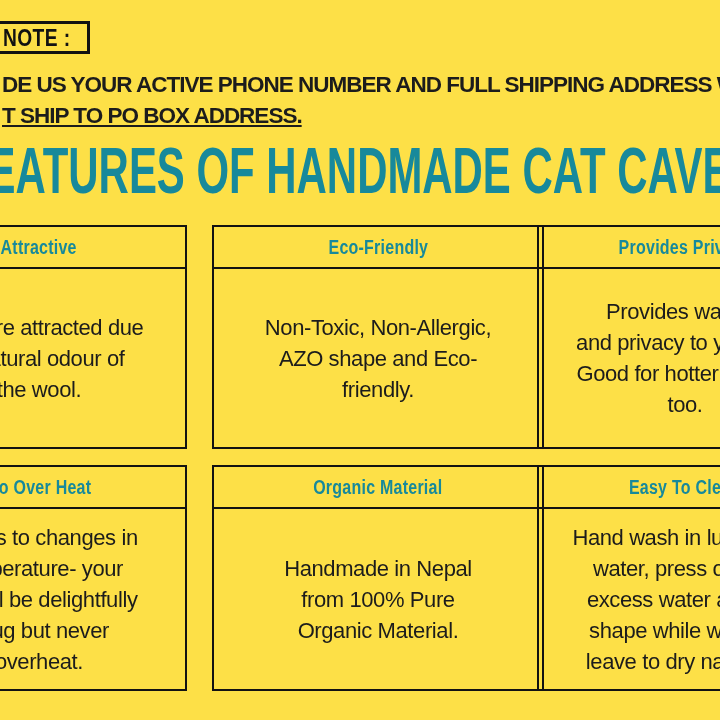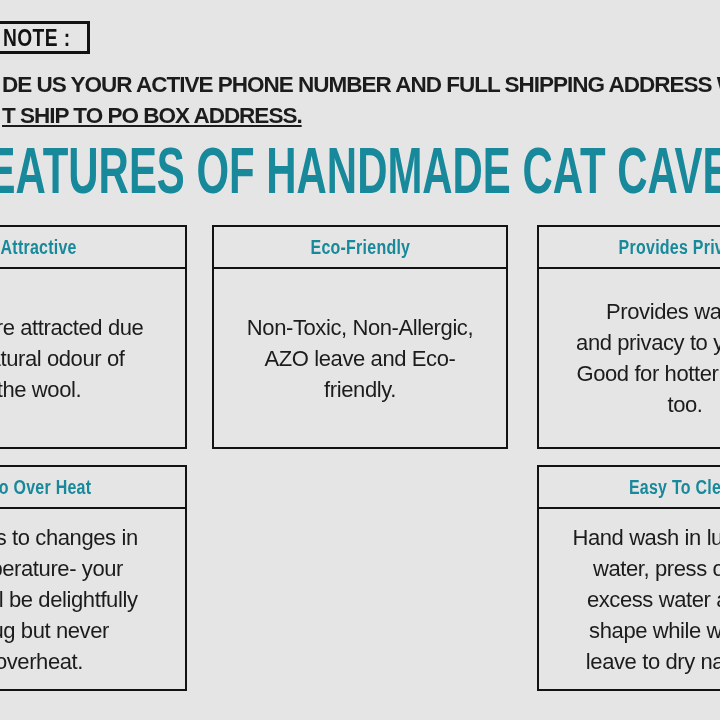--- a/index.html
+++ b/index.html
@@ -4,21 +4,21 @@
 <style>
   html, body {
     margin: 0;
     padding: 0;
     font-family: "Liberation Sans", sans-serif;
   }
   .canvas {
     position: relative;
     width: 720px;
     height: 720px;
-    background: #e5e5e5;
+    background: #fde047;
     overflow: hidden;
     color: #1c1c1c;
   }
 
   
   .note-box {
     position: absolute;
     left: -24px;
     top: 21px;
     width: 114px;
@@ -69,21 +69,21 @@
   
   .card {
     position: absolute;
     box-sizing: border-box;
     border: 2.5px solid #121212;
     background: transparent;
   }
   .r1 { top: 225px; height: 224px; }
   .r2 { top: 465px; height: 226px; }
   .c1 { left: -109px; width: 296px; }
-  .c2 { left: 212px;  width: 296px; }
+  .c2 { left: 212px;  width: 332px; }
   .c3 { left: 537px;  width: 296px; }
 
   .card-header {
     height: 42px;
     box-sizing: border-box;
     border-bottom: 2.5px solid #121212;
     display: flex;
     align-items: center;
     justify-content: center;
   }
@@ -133,21 +133,21 @@
     <div class="card-body">Cats are attracted due
 to natural odour of
 the wool.</div>
   </section>
 
   <section class="card r1 c2">
     <div class="card-header">
       <span class="card-title">Eco-Friendly</span>
     </div>
     <div class="card-body">Non-Toxic, Non-Allergic,
-AZO leave and Eco-
+AZO shape and Eco-
 friendly.</div>
   </section>
 
   <section class="card r1 c3">
     <div class="card-header">
       <span class="card-title">Provides Privacy</span>
     </div>
     <div class="card-body">Provides warmth
 and privacy to your cat.
 Good for hotter regions
@@ -158,20 +158,28 @@
     <div class="card-header">
       <span class="card-title">No Over Heat</span>
     </div>
     <div class="card-body">Reacts to changes in
 temperature- your
 cat will be delightfully
 snug but never
 overheat.</div>
   </section>
 
+  <section class="card r2 c2">
+    <div class="card-header">
+      <span class="card-title">Organic Material</span>
+    </div>
+    <div class="card-body">Handmade in Nepal
+from 100% Pure
+Organic Material.</div>
+  </section>
 
   <section class="card r2 c3">
     <div class="card-header">
       <span class="card-title">Easy To Clean</span>
     </div>
     <div class="card-body">Hand wash in lukewarm
 water, press out the
 excess water and re-
 shape while wet and
 leave to dry naturally.</div>

